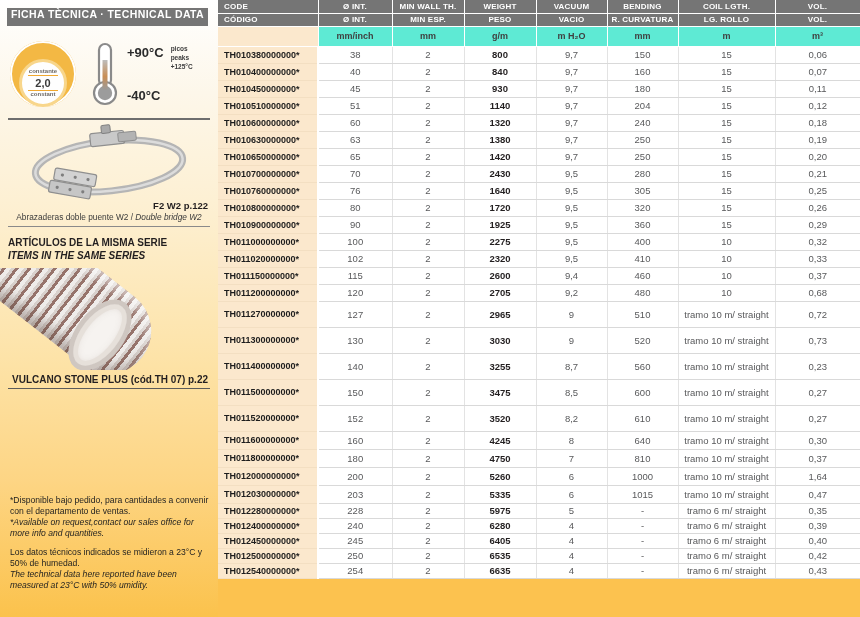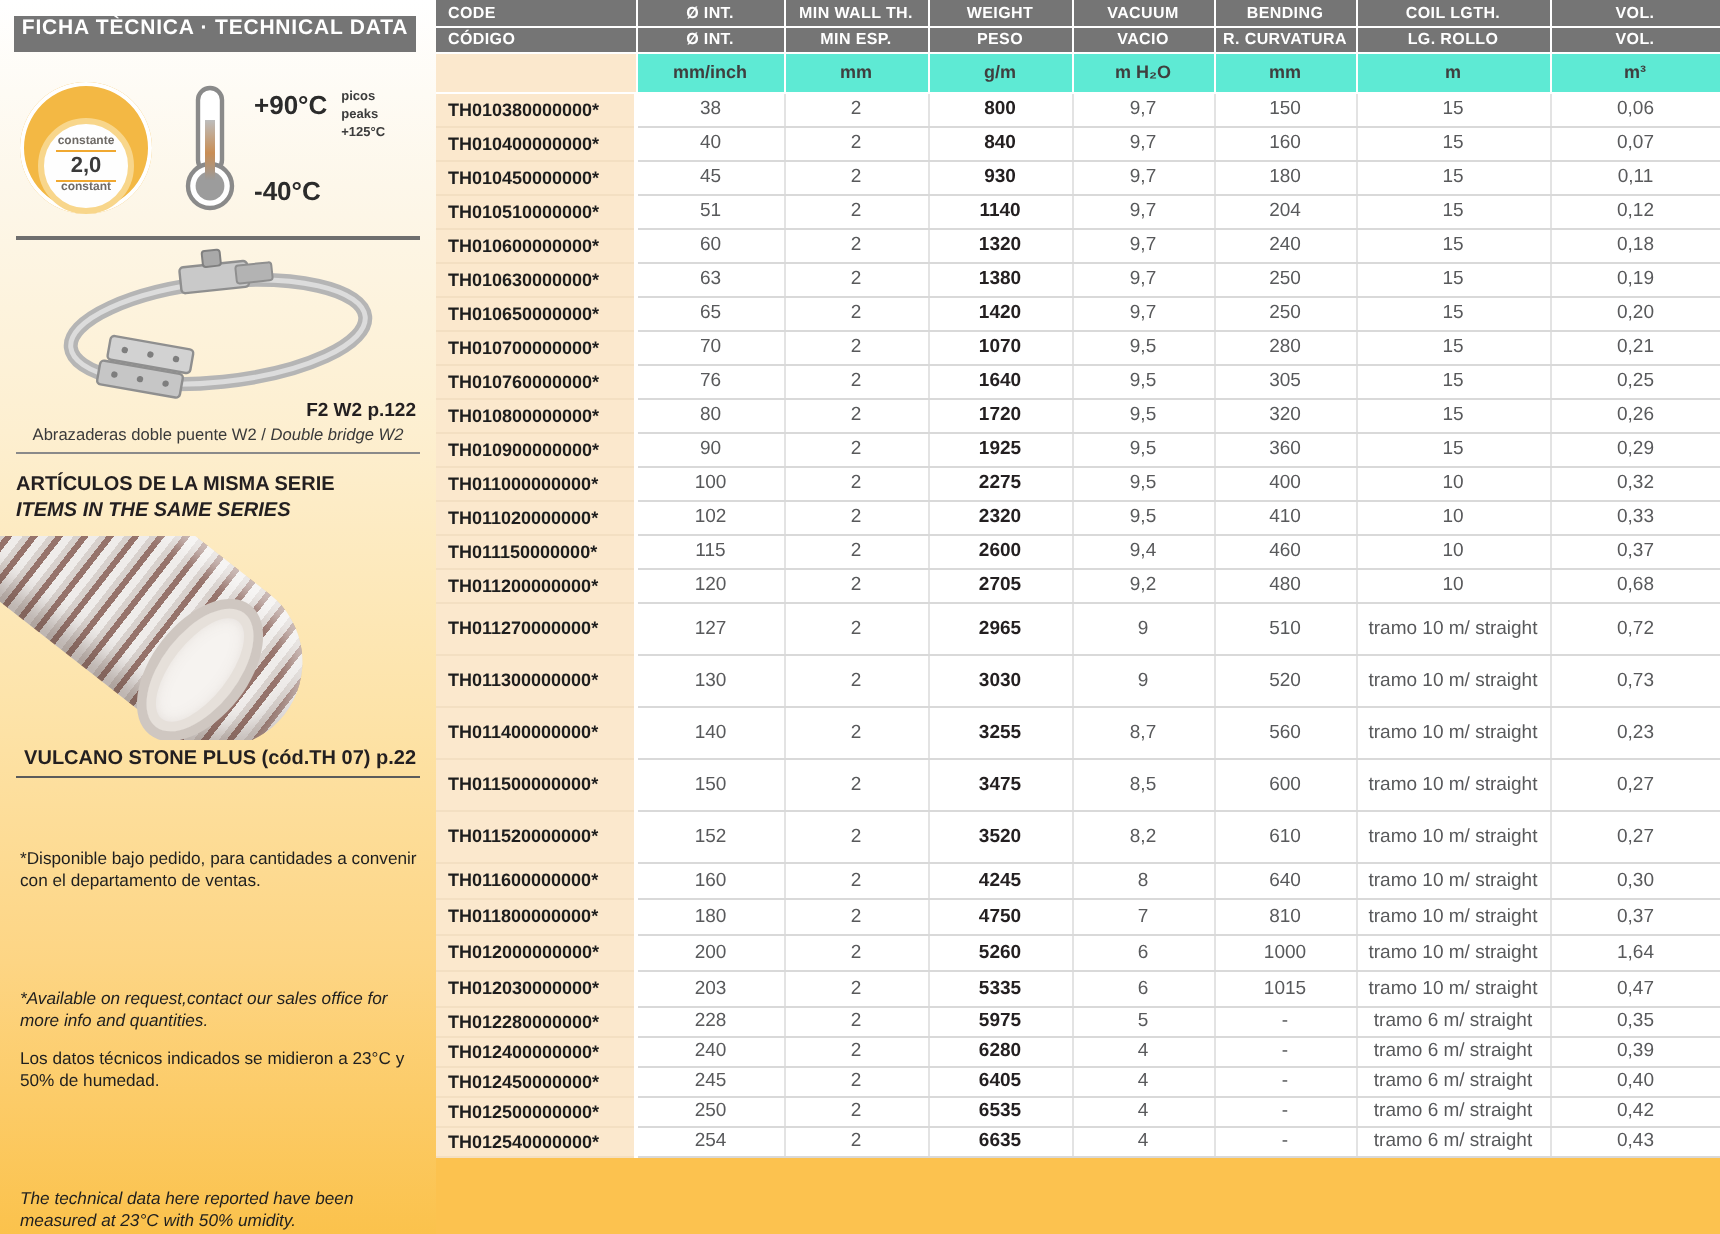--- a/index.html
+++ b/index.html
@@ -71,23 +71,23 @@
     position:absolute; left:76px; top:26px; width:48px; height:82px;
     border-radius:50%; transform:rotate(38deg);
     background:#f6f3f0; border:5px solid #cfc7c1;
     box-shadow:inset 0 0 0 5px #e6e0da, inset 0 0 10px rgba(120,100,90,.35);
   }
   .product-caption {
     margin:4px 8px 0; padding:0 2px 3px 0;
     font-size:10px; font-weight:bold; color:#231f20; text-align:right;
     border-bottom:1.5px solid #5b5b5b;
   }
-  .notes { position:absolute; left:10px; right:8px; bottom:1px; font-size:8.6px; color:#1f1f1f; line-height:1.28; }
+  .notes { position:absolute; left:10px; right:8px; bottom:26px; font-size:8.6px; color:#1f1f1f; line-height:1.28; }
   .notes p { margin:0; }
-  .notes p.it { font-style:italic;margin-top:48px; }
+  .notes p.it { font-style:italic; }
   .notes p.gap { margin-top:8px; }
 
   
   .table-area { position:absolute; left:218px; top:0; width:642px; height:617px; background:#fcc24f; }
   table { border-collapse:collapse; table-layout:fixed; width:642px; }
   thead tr.hrow { height:13px; }
   thead th {
     background:#757575; color:#ffffff; font-size:8px; font-weight:bold;
     text-align:center; border-right:1px solid #ffffff; border-bottom:1px solid #ffffff;
     letter-spacing:.2px; overflow:hidden; white-space:nowrap; padding:0 1px;
@@ -324,21 +324,21 @@
             <td class="weight-cell">1420</td>
             <td>9,7</td>
             <td>250</td>
             <td>15</td>
             <td>0,20</td>
           </tr>
           <tr class="rh17">
             <td class="code-cell">TH010700000000*</td>
             <td>70</td>
             <td>2</td>
-            <td class="weight-cell">1070</td>
+            <td class="weight-cell">2430</td>
             <td>9,5</td>
             <td>280</td>
             <td>15</td>
             <td>0,21</td>
           </tr>
           <tr class="rh17">
             <td class="code-cell">TH010760000000*</td>
             <td>76</td>
             <td>2</td>
             <td class="weight-cell">1640</td>

